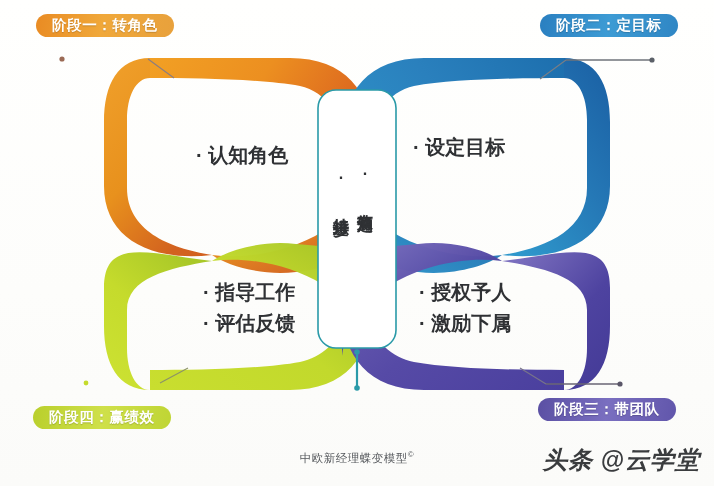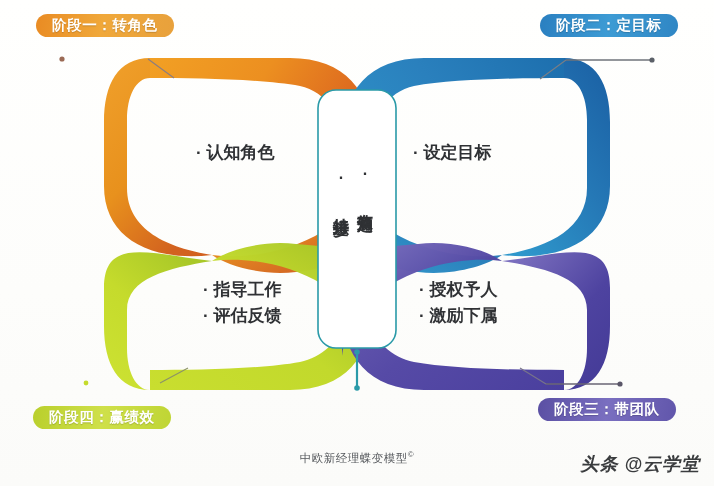--- a/index.html
+++ b/index.html
@@ -50,27 +50,27 @@
   #pill-1 { left: 36px;  top: 14px;  background: linear-gradient(100deg,#e98b23 0%,#f0a83a 48%,#e8a13c 100%); }
   #pill-2 { left: 540px; top: 14px;  background: linear-gradient(100deg,#2a7fc0 0%,#3d9bd4 50%,#2f86c4 100%); }
   #pill-3 { left: 538px; top: 398px; background: linear-gradient(100deg,#5a4fa3 0%,#7a6fc0 50%,#6156ab 100%); justify-content: flex-end; }
   #pill-4 { left: 33px;  top: 398px; background: linear-gradient(100deg,#b9cf2c 0%,#cfe04a 50%,#bfd534 100%); margin-top: 8px; }
   #pill-5 { left: 281px; top: 398px; background: linear-gradient(100deg,#15a5b6 0%,#35bcc8 50%,#1aa9bb 100%); }
 
   
   .wing-text {
     position: absolute;
     color: #2f3134;
-    font-size: 17px;
+    font-size: 20px;
     font-weight: bold;
     line-height: 1.55;
     white-space: nowrap;
   }
   #wing-text-tl { left: 196px; top: 140px; }
-  #wing-text-tr { left: 413px; top: 140px; }
+  #wing-text-tr { left: 413px; top: 132px; }
   #wing-text-bl { left: 203px; top: 277px; }
   #wing-text-br { left: 419px; top: 277px; }
 
   
   .body-text {
     position: absolute;
     color: #2f3134;
     font-size: 16px;
     font-weight: bold;
     writing-mode: vertical-rl;
@@ -93,21 +93,21 @@
     letter-spacing: 0.5px;
   }
   #caption .mark {
     font-size: 8px;
     vertical-align: super;
   }
   #watermark {
     position: absolute;
     right: 14px;
     bottom: 10px;
-    font-size: 18px;
+    font-size: 24px;
     font-weight: bold;
     color: #2a2c2f;
     letter-spacing: 1px;
     font-style: italic;
     opacity: 0.92;
     margin-top: 31px;
   }
 </style>
 </head>
 <body>

